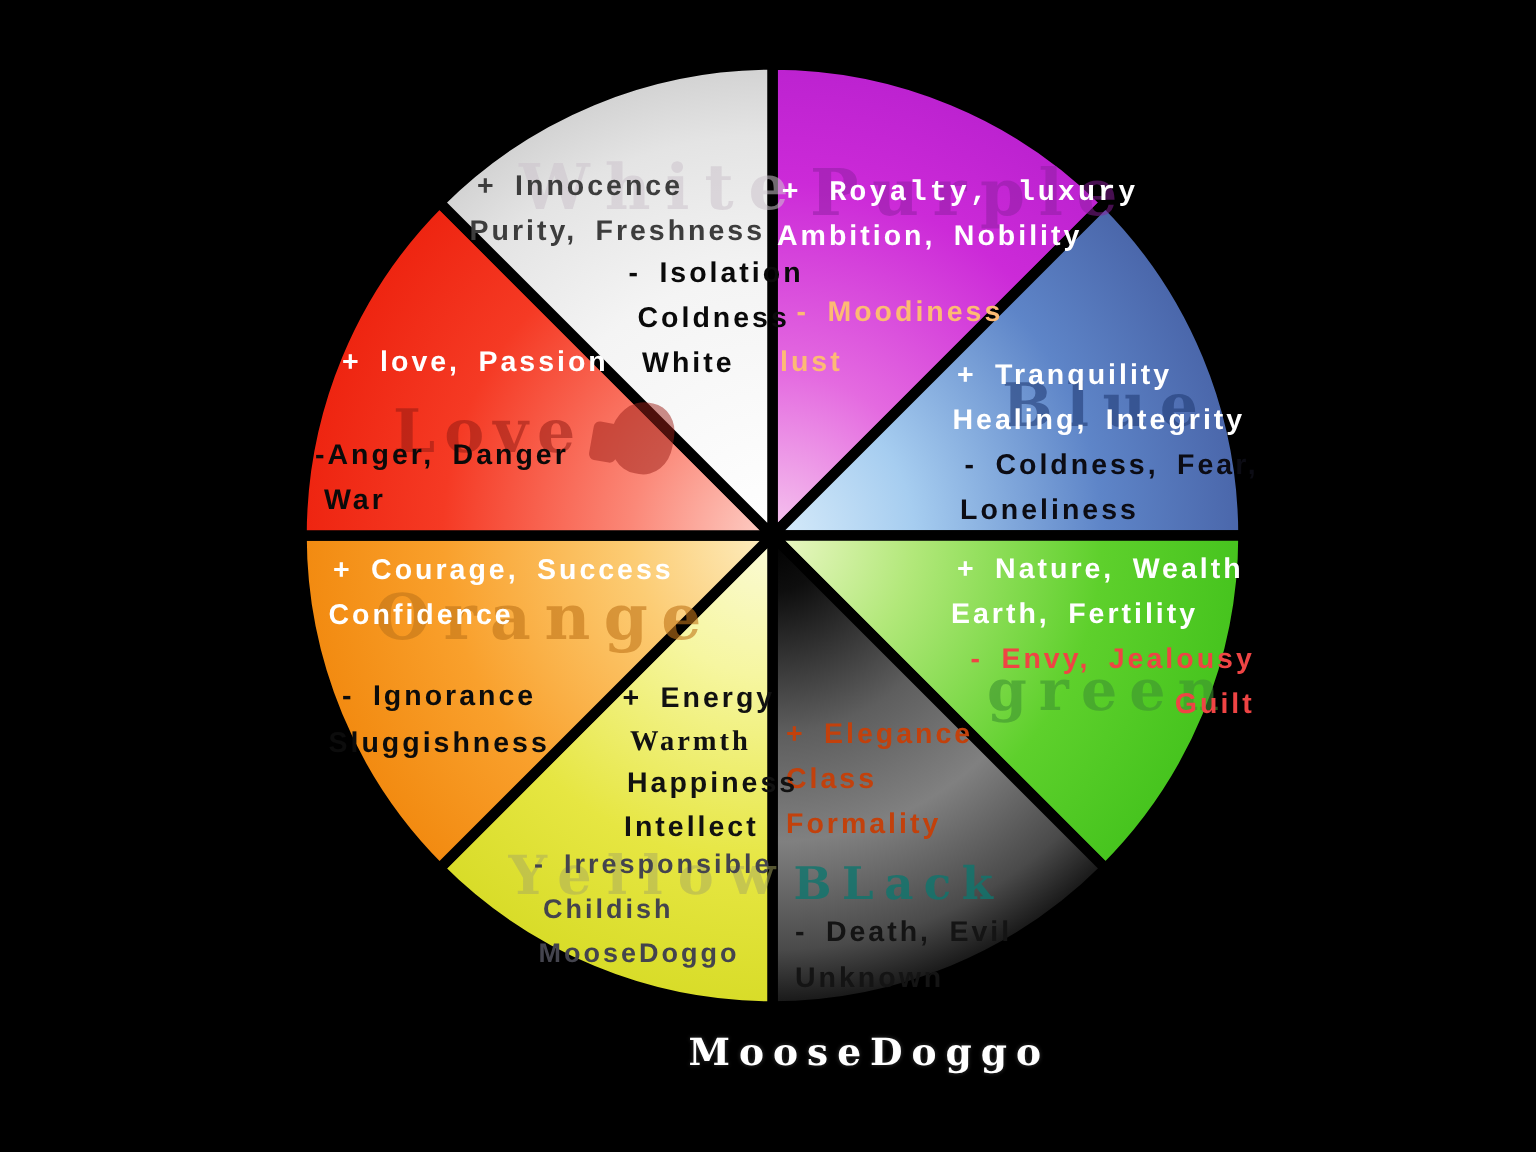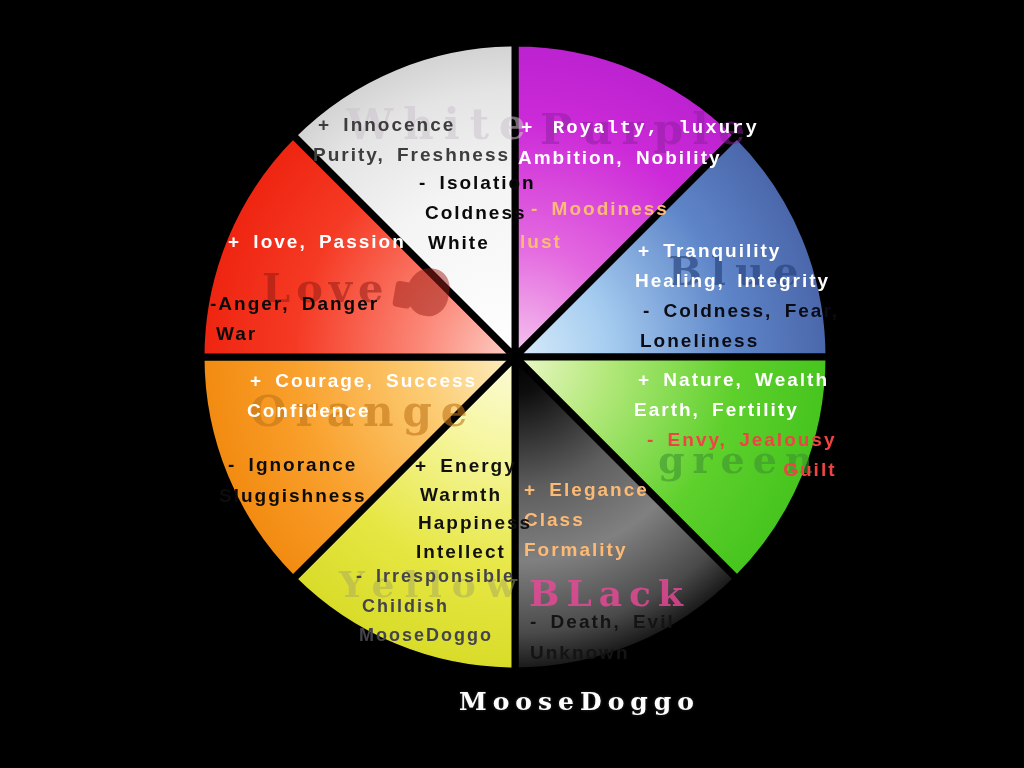--- a/index.html
+++ b/index.html
@@ -31,51 +31,51 @@
   #blue-pos{left:622px;top:236px;color:#ffffff;}
   #blue-pos .l0{padding-left:3px;}
   #blue-neg{left:627px;top:296px;color:#0c0c14;}
   #blue-neg .l0{padding-left:3px;}
 
   #green-pos{left:621px;top:365px;color:#ffffff;}
   #green-pos .l0{padding-left:4px;}
   #green-neg{left:634px;top:425px;color:#ef4444;text-align:right;}
   #green-neg .l1{padding-left:-6px;}
 
-  #black-pos{left:511px;top:475px;color:#fdba74;}
+  #black-pos{left:511px;top:475px;color:#c2410c;}
   #black-neg{left:517px;top:606px;color:#141414;line-height:31px;}
 
   #yellow-pos{left:402px;top:452px;color:#111111;line-height:28.7px;}
-  #yellow-pos .l1{padding-left:5px;}
+  #yellow-pos .l1{padding-left:5px;font-family:Liberation Serif, serif;}
   #yellow-pos .l2{padding-left:3px;}
   #yellow-pos .l3{padding-left:1px;}
   #yellow-neg{left:343px;top:562px;color:#44444e;font-size:18px;line-height:29.7px;}
   #yellow-neg .l1{padding-left:6px;}
   #yellow-neg .l2{padding-left:3px;}
 
-  #orange-pos{left:206px;top:366px;color:#ffffff;margin-left:28px;}
+  #orange-pos{left:206px;top:366px;color:#ffffff;}
   #orange-pos .l0{padding-left:3px;}
   #orange-neg{left:206px;top:449px;color:#0c0c0c;line-height:31px;}
   #orange-neg .l0{padding-left:9px;}
 
   #red-pos{left:211px;top:227px;color:#ffffff;}
   #red-pos .l0{padding-left:4px;}
   #red-neg{left:197px;top:289px;color:#0a0a0a;}
   #red-neg .l1{padding-left:6px;}
 
   
   .ransom{
     position:absolute;font-family:"DejaVu Serif",serif;font-weight:700;
     white-space:nowrap;z-index:2;
   }
   #label-white{left:333px;top:100px;font-size:42px;letter-spacing:10px;color:#cdc4cd;opacity:.55;}
   #label-purple{left:527px;top:104px;font-size:43px;letter-spacing:9px;color:#8d1fa0;opacity:.5;}
   #label-blue{left:655px;top:247px;font-size:40px;letter-spacing:9px;color:#233e78;opacity:.6;}
   #label-green{left:645px;top:437px;font-size:38px;letter-spacing:8px;color:#3f9431;opacity:.6;}
-  #label-black{left:516px;top:572px;font-size:36px;letter-spacing:7px;color:#ec4899;opacity:.8;}
+  #label-black{left:516px;top:572px;font-size:30px;letter-spacing:7px;color:#0f766e;opacity:.8;}
   #label-yellow{left:326px;top:563px;font-size:36px;letter-spacing:10px;color:#a9a960;opacity:.5;}
   #label-orange{left:237px;top:387px;font-size:42px;letter-spacing:9px;color:#c1761a;opacity:.6;}
   #label-red{left:249px;top:264px;font-size:40px;letter-spacing:6px;color:#8e1a12;opacity:.5;}
   #thumb-blob{
     position:absolute;left:394px;top:268px;width:42px;height:48px;z-index:2;
     background:#9c2018;opacity:.5;transform:rotate(10deg);
     border-radius:55% 45% 48% 52%;
   }
   #thumb-blob:before{
     content:"";position:absolute;left:-12px;top:18px;width:18px;height:26px;

